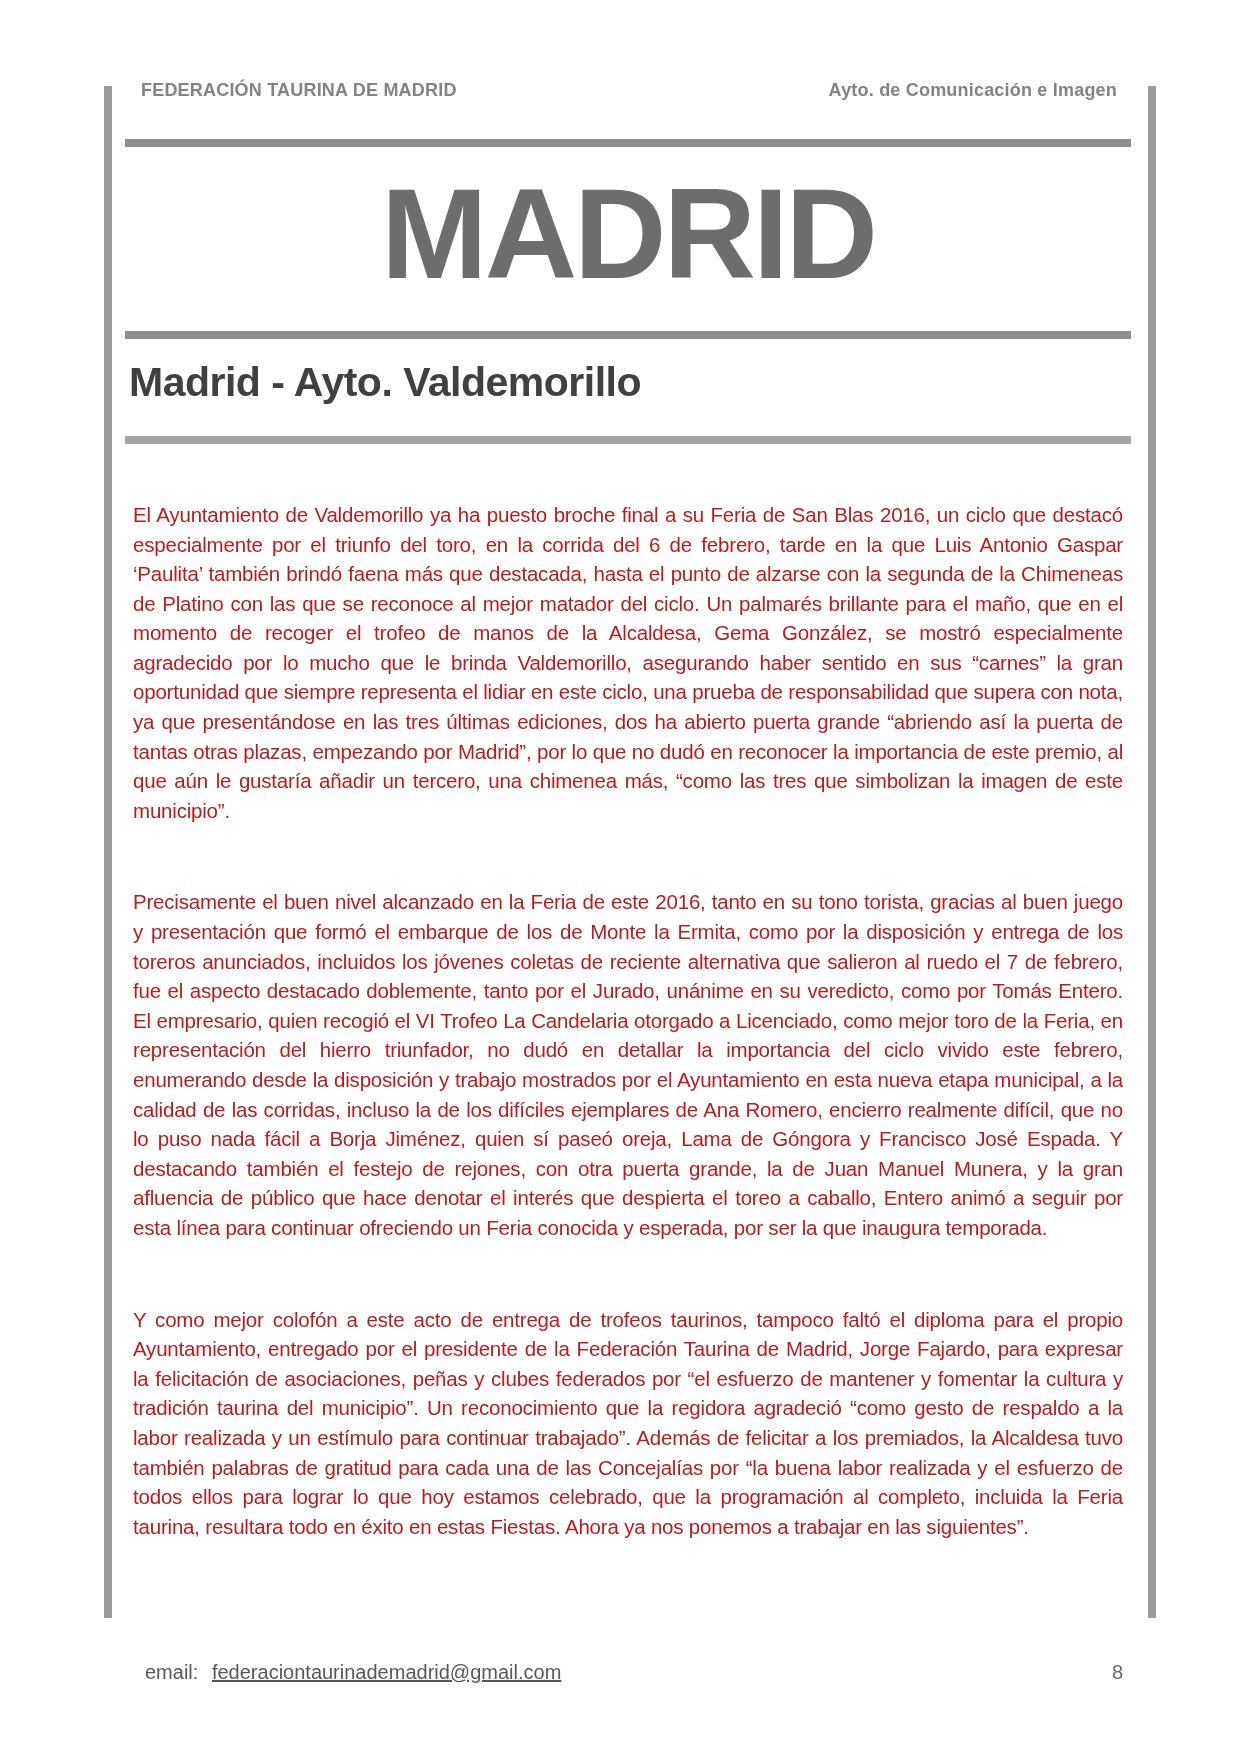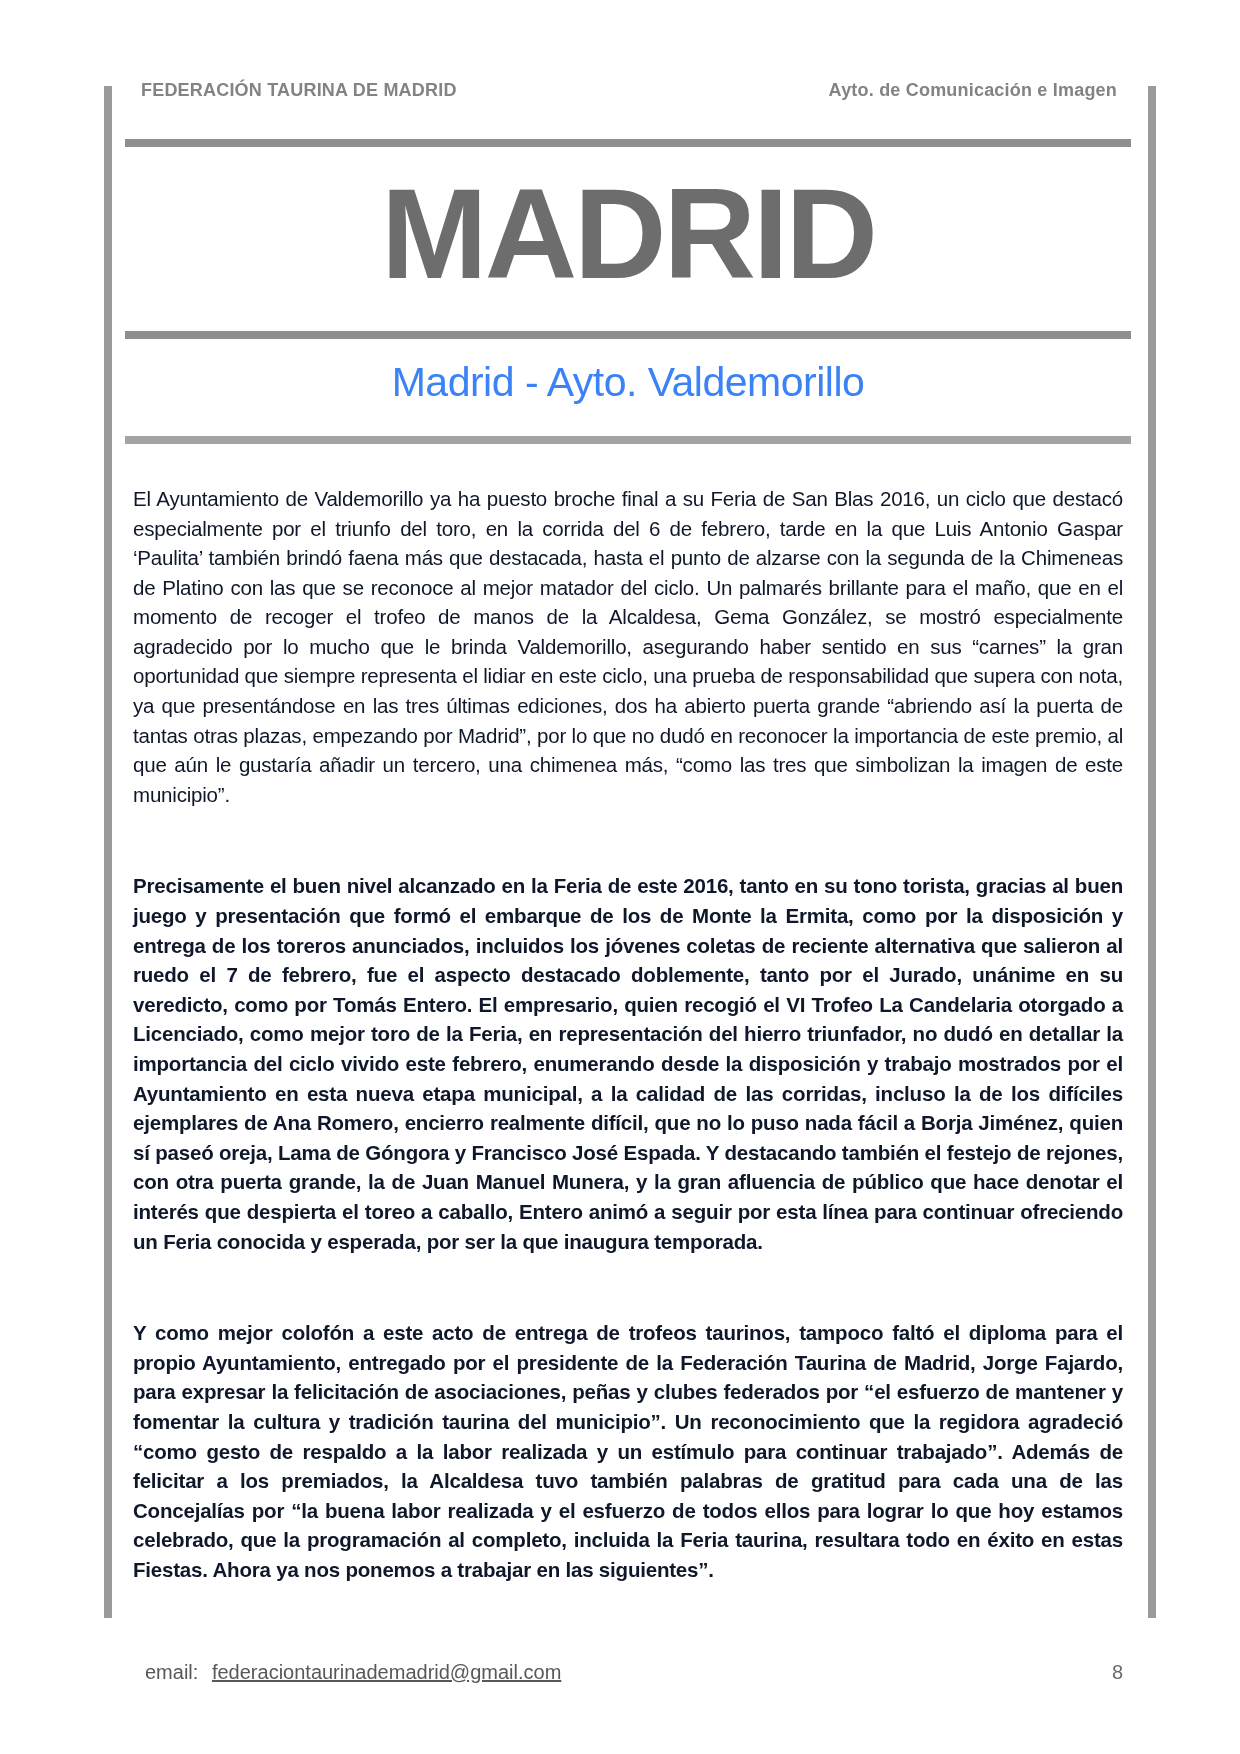--- a/index.html
+++ b/index.html
@@ -59,36 +59,36 @@
     text-align: center;
     font-size: 128px;
     line-height: 1.14;
     font-weight: bold;
     letter-spacing: -3px;
     color: #6d6d6d;
   }
 
   .doc-subtitle {
     margin-top: 16px;
-    text-align: center;
+    text-align: left;
     font-size: 41px;
-    font-weight: normal;
+    font-weight: bold;
     letter-spacing: -0.5px;
-    color: #3b82f6;
+    color: #404040;
   }
 
   .article {
-    margin-top: 32px;
-    color: #0f172a;
+    margin-top: 48px;
+    color: #b91c1c;
     font-size: 20.5px;
     line-height: 29.6px;
     letter-spacing: -0.2px;
     text-align: justify;
   }
-  .article p + p { margin-top: 54px; font-weight: bold; }
+  .article p + p { margin-top: 54px; }
 
   .doc-footer {
     position: absolute;
     left: 125px;
     right: 117px;
     top: 1645px;
     display: flex;
     justify-content: space-between;
     align-items: baseline;
     color: #585858;

